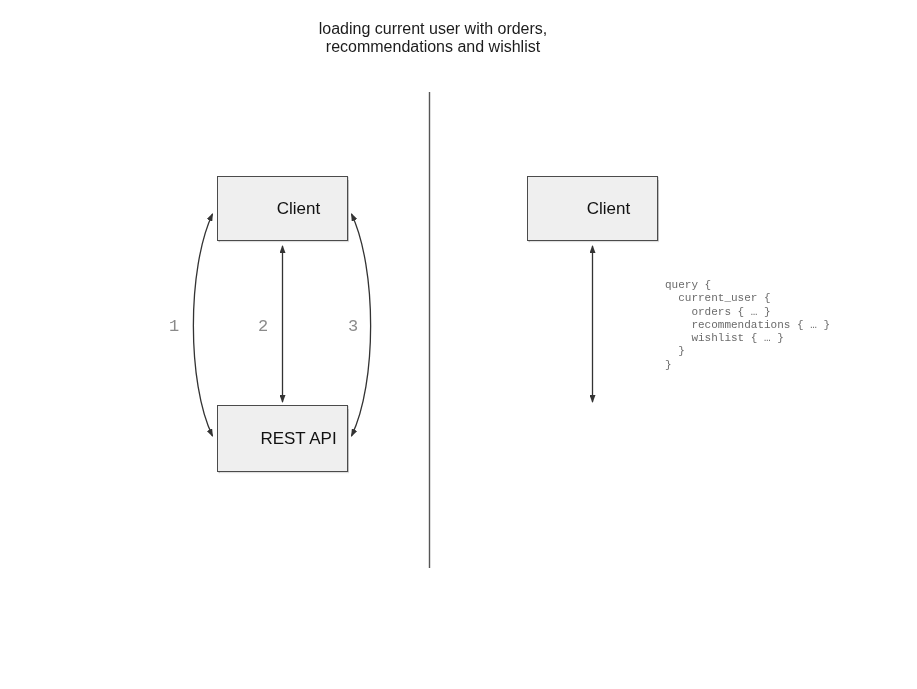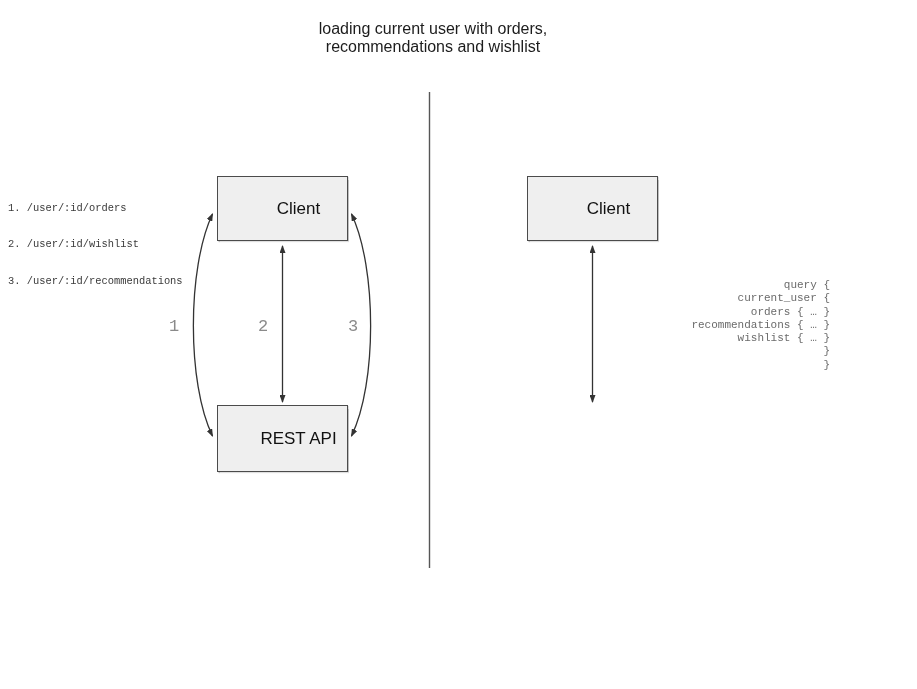--- a/index.html
+++ b/index.html
@@ -75,21 +75,20 @@
   .query {
     position: absolute;
     left: 665px;
     top: 279px;
     margin: 0;
     font-family: "Liberation Mono", monospace;
     font-size: 11px;
     line-height: 13.3px;
     color: #6b6b6b;
     white-space: pre;
-    text-align: right;
   }
 </style>
 </head>
 <body>
 
 <div class="canvas">
 
   <div class="title">loading current user with orders,
 recommendations and wishlist</div>
 
@@ -107,25 +106,20 @@
 
     <path class="arrow" d="M 212.5 214 C 187 268, 187 384, 212.5 436" marker-start="url(#ah-rev)" marker-end="url(#ah)"></path>
 
     <path class="arrow" d="M 282.5 246 L 282.5 402" marker-start="url(#ah-rev)" marker-end="url(#ah)"></path>
 
     <path class="arrow" d="M 351.5 214 C 377 268, 377 384, 351.5 436" marker-start="url(#ah-rev)" marker-end="url(#ah)"></path>
 
     <path class="arrow" d="M 592.5 246 L 592.5 402" marker-start="url(#ah-rev)" marker-end="url(#ah)"></path>
   </svg>
 
-  <div class="endpoints">
-    <div>1. /user/:id/orders</div>
-    <div>2. /user/:id/wishlist</div>
-    <div>3. /user/:id/recommendations</div>
-  </div>
 
   <div class="box box-client-left">
     <span>Client</span>
   </div>
 
   <div class="box box-rest">
     <span>REST API</span>
   </div>
 
   <div class="box box-client-right">

